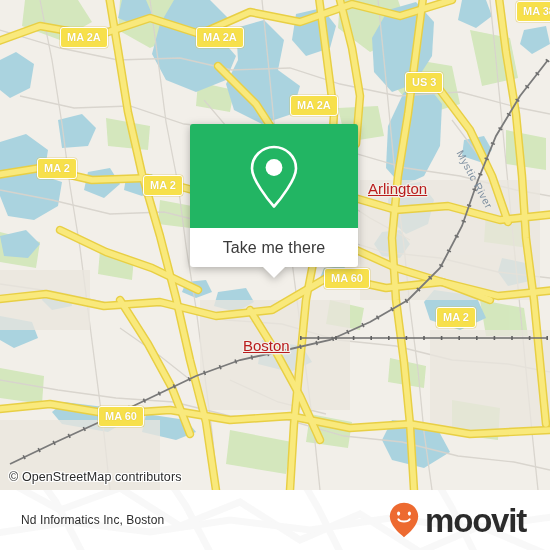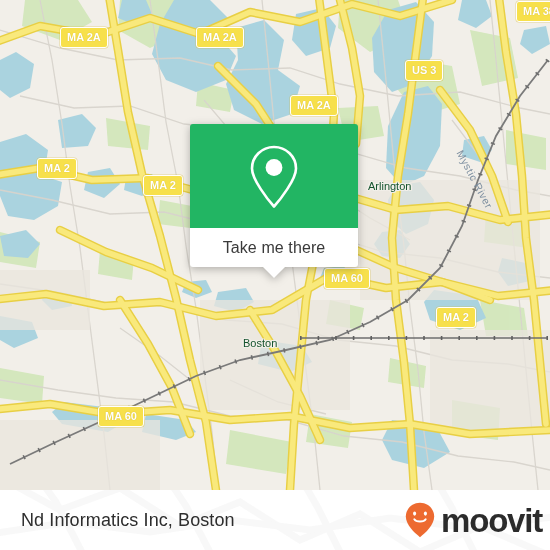--- a/index.html
+++ b/index.html
@@ -53,27 +53,28 @@
     line-height: 1;
     padding: 3.5px 6px 4px 6px;
     white-space: nowrap;
     z-index: 20;
     text-shadow: 0 0 1px rgba(170,140,0,.55);
     box-shadow: 0 0 0 0.5px rgba(210,180,40,.45);
   }
 
   .place-label {
     position: absolute;
-    color: #14532d;
-    font-size: 11px;
+    color: #b91c1c;
+    font-size: 15px;
     white-space: nowrap;
     z-index: 21;
     text-shadow:
        1.4px 0 #f2efe9, -1.4px 0 #f2efe9, 0 1.4px #f2efe9, 0 -1.4px #f2efe9,
        1px 1px #f2efe9, -1px -1px #f2efe9, 1px -1px #f2efe9, -1px 1px #f2efe9;
+    text-decoration: underline;
   }
   .river-label {
     position: absolute;
     color: #7d8fa0;
     font-size: 10.5px;
     white-space: nowrap;
     z-index: 21;
     letter-spacing: .6px;
   }
 
@@ -132,28 +133,28 @@
     position: absolute;
     left: 0; top: -28px;
     width: 550px; height: 100px;
     opacity: .40;
   }
   #footer-title {
     position: absolute;
     left: 21px;
     top: 50%;
     transform: translateY(-50%);
-    font-size: 18px;
+    font-size: 12px;
     color: #2d2d2d;
     white-space: nowrap;
     letter-spacing: .1px;
   }
   #brand {
     position: absolute;
-    right: 8px;
+    right: 24px;
     top: 50%;
     transform: translateY(-50%);
     display: flex;
     align-items: center;
     gap: 6px;
     justify-content: flex-end;
   }
   #brand-text {
     font-size: 33px;
     font-weight: bold;
@@ -305,32 +306,33 @@
           <path d="M300 338 L348 338 L396 338 L444 338 L492 338 L548 338" stroke="#6e6e6e" stroke-width="1.5"></path>
           <path d="M300 338 L348 338 L396 338 L444 338 L492 338 L548 338" stroke="#5f5f5f" stroke-width="4" stroke-dasharray="1.6 16"></path>
         </g>
       </g>
     </svg>
 
     <div class="shield" style="left:60px;  top:27px;">MA 2A</div>
     <div class="shield" style="left:196px; top:27px;">MA 2A</div>
     <div class="shield" style="left:290px; top:95px;">MA 2A</div>
     <div class="shield" style="left:516px; top:1px;">MA 38</div>
-    <div class="shield" style="left:405px; top:60px;">US 3</div>
+    <div class="shield" style="left:405px; top:72px;">US 3</div>
     <div class="shield" style="left:37px;  top:158px;">MA 2</div>
     <div class="shield" style="left:143px; top:175px;">MA 2</div>
     <div class="shield" style="left:324px; top:268px;">MA 60</div>
     <div class="shield" style="left:436px; top:307px;">MA 2</div>
     <div class="shield" style="left:98px;  top:406px;">MA 60</div>
 
     <div class="place-label" style="left:368px; top:180px;">Arlington</div>
     <div class="place-label" style="left:243px; top:337px;">Boston</div>
 
     <div class="river-label" style="left:465px; top:148px; transform: rotate(62deg); transform-origin: left top;">Mystic River</div>
 
+    <div class="map-attribution">© OpenStreetMap contributors</div>
 
     <div id="callout">
       <div id="callout-top">
         <svg width="56" height="66" viewBox="0 0 56 66">
           <path d="M28 4 C15.8 4 6 13.6 6 25.4 C6 36.4 22 57 28 63.5 C34 57 50 36.4 50 25.4 C50 13.6 40.2 4 28 4 Z" fill="none" stroke="#ffffff" stroke-width="2.6" stroke-linejoin="round"></path>
           <circle cx="28" cy="24.5" r="8.4" fill="#ffffff"></circle>
         </svg>
       </div>
       <div id="callout-bottom">
         <span id="callout-label">Take me there</span>

